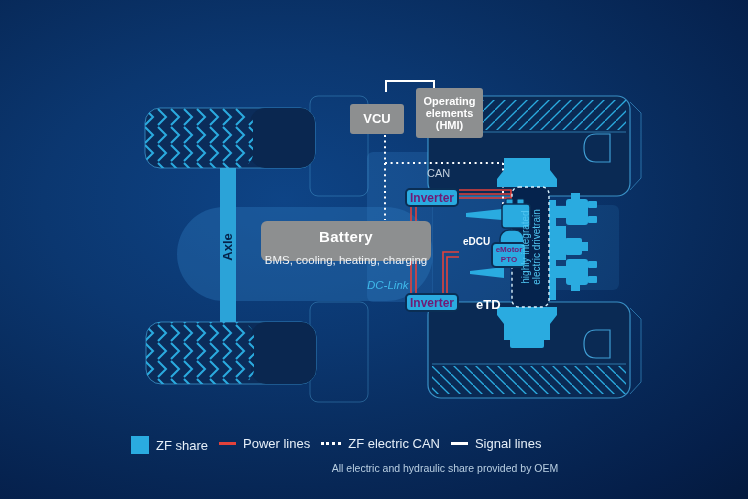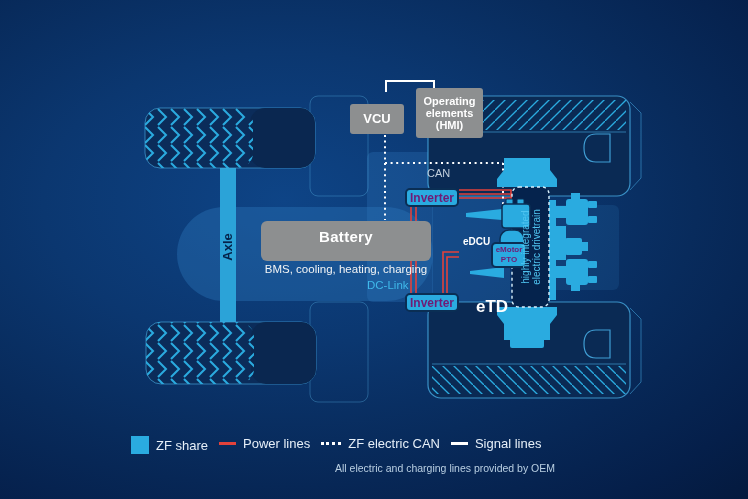--- a/index.html
+++ b/index.html
@@ -18,21 +18,21 @@
   .graybox{
     background:#8d8f90;color:#ffffff;border-radius:3px;
     display:flex;align-items:center;justify-content:center;text-align:center;
     font-weight:bold;line-height:1.12;
   }
   .battery{
     background:#8d8f90;border-radius:6px;color:#fff;text-align:center;
     padding-top:7px;
   }
   .battery .t{font-weight:bold;font-size:15px;letter-spacing:.3px;}
-  .battery .s{font-size:11.5px;color:#f2f4f5;margin-top:18px;}
+  .battery .s{font-size:11.5px;color:#f2f4f5;margin-top:9px;}
 
   
   .cyanbox{
     background:#2aabe0;color:#701a75;border:2px solid #0a2e54;border-radius:5px;
     display:flex;align-items:center;justify-content:center;text-align:center;
     font-weight:bold;
   }
 
   .wlabel{color:#ffffff;font-weight:bold;}
   .dimlabel{color:#c2cfdd;margin-left:21px;}
@@ -181,29 +181,29 @@
 
   <div class="abs dimlabel" style="left:406px;top:167px;font-size:11px;">CAN</div>
 
   <div class="abs cyanbox" style="left:405px;top:188px;width:54px;height:19px;font-size:12px;">Inverter</div>
 
   <div class="abs battery" style="left:261px;top:221px;width:170px;height:40px;">
     <div class="t">Battery</div>
     <div class="s">BMS, cooling, heating, charging</div>
   </div>
 
-  <div class="abs cylabel" style="left:367px;top:279px;font-size:11.5px;">DC-Link</div>
+  <div class="abs cylabel" style="left:367px;top:279px;font-size:11.5px;font-style:italic;">DC-Link</div>
 
   <div class="abs cyanbox" style="left:405px;top:293px;width:54px;height:19px;font-size:12px;">Inverter</div>
 
   <div class="abs wlabel" style="left:463px;top:224px;font-size:10px;margin-top:12px;">eDCU</div>
 
   <div class="abs cyanbox" style="left:459px;top:242px;width:36px;height:26px;font-size:8px;line-height:1.25;padding:1px;margin-left:32px;">eMotor PTO</div>
 
-  <div class="abs wlabel" style="left:476px;top:297px;font-size:17px;text-align:center;">eTD</div>
+  <div class="abs wlabel" style="left:476px;top:297px;font-size:13px;text-align:center;">eTD</div>
 
   <div class="abs rot" style="left:481px;top:236px;width:100px;height:22px;text-align:center;
        font-size:10px;line-height:11px;color:#4fc4f0;">highly integrated electric drivetrain</div>
 
   <div class="legend">
     <div class="item">
       <span class="sw zf"></span>
       <span>ZF share</span>
     </div>
     <div class="item">
@@ -212,15 +212,15 @@
     </div>
     <div class="item">
       <span class="ln dots"></span>
       <span>ZF electric CAN</span>
     </div>
     <div class="item">
       <span class="ln white"></span>
       <span>Signal lines</span>
     </div>
   </div>
-  <div class="legendnote">All electric and charging lines provided by OEM</div>
+  <div class="legendnote">All electric and hydraulic share provided by OEM</div>
 
 </div>
 
 </body></html>

